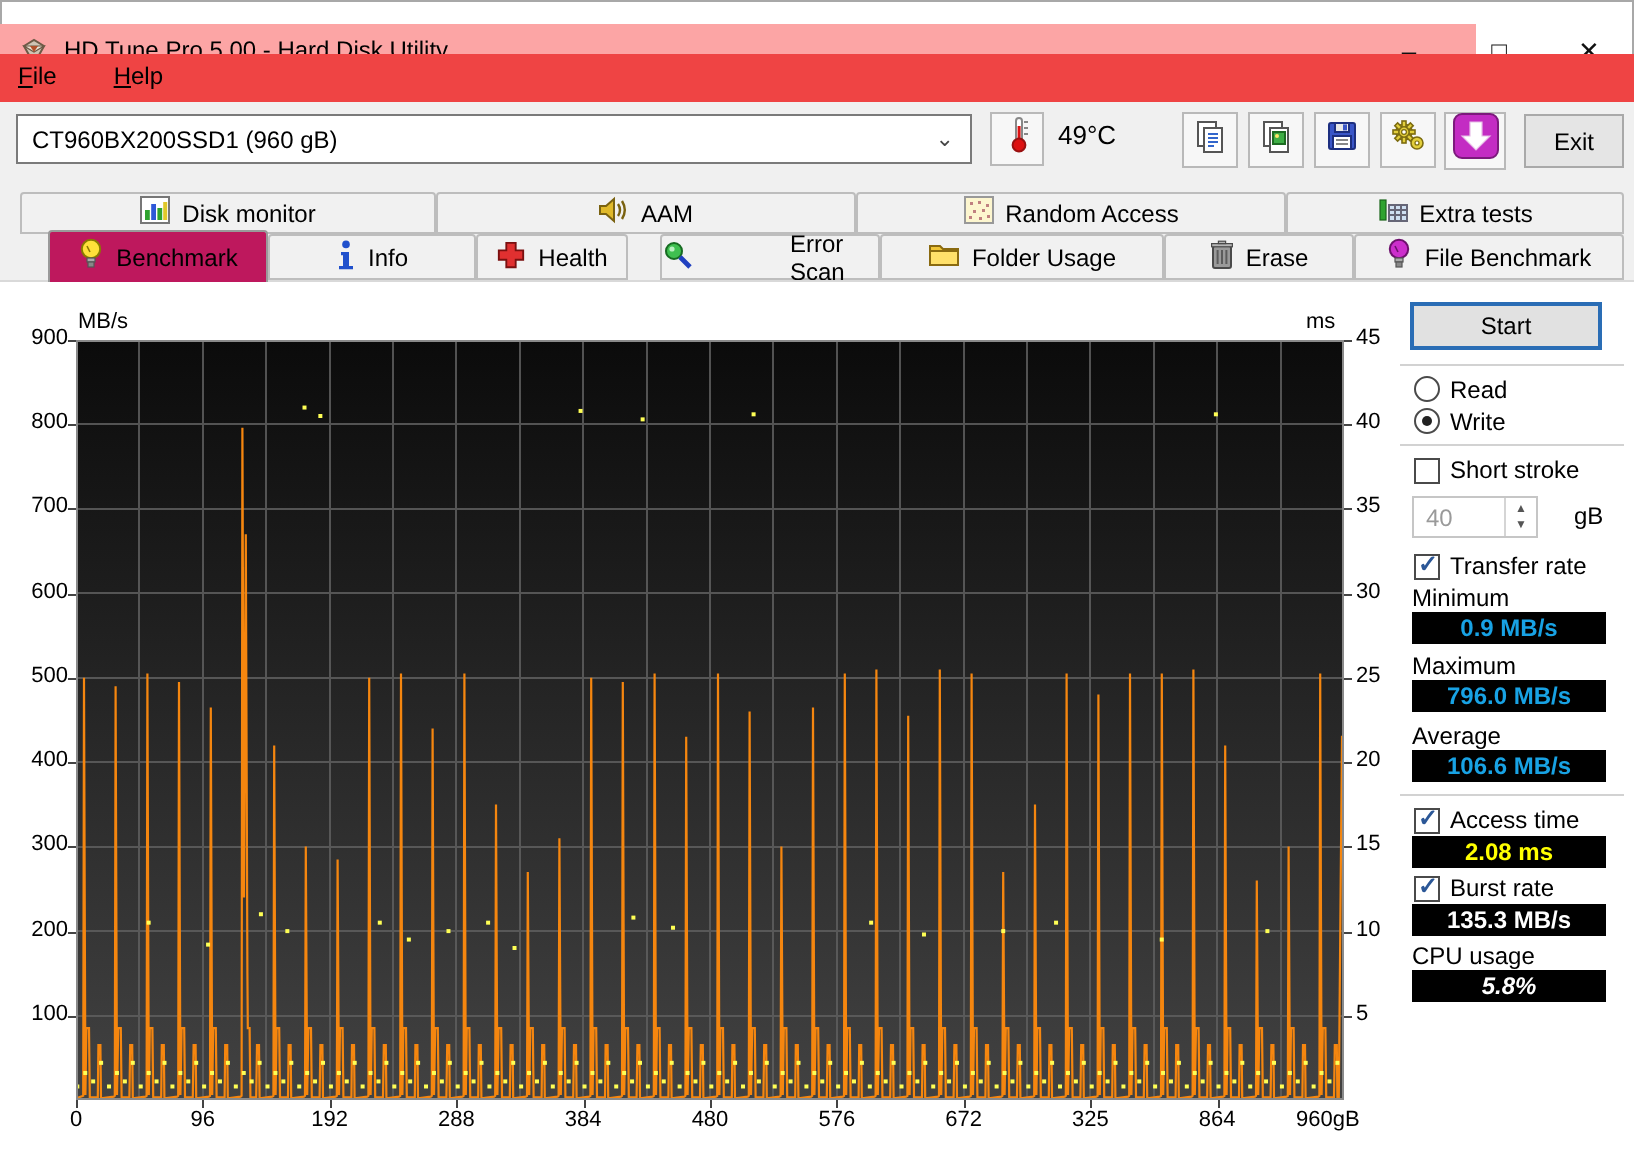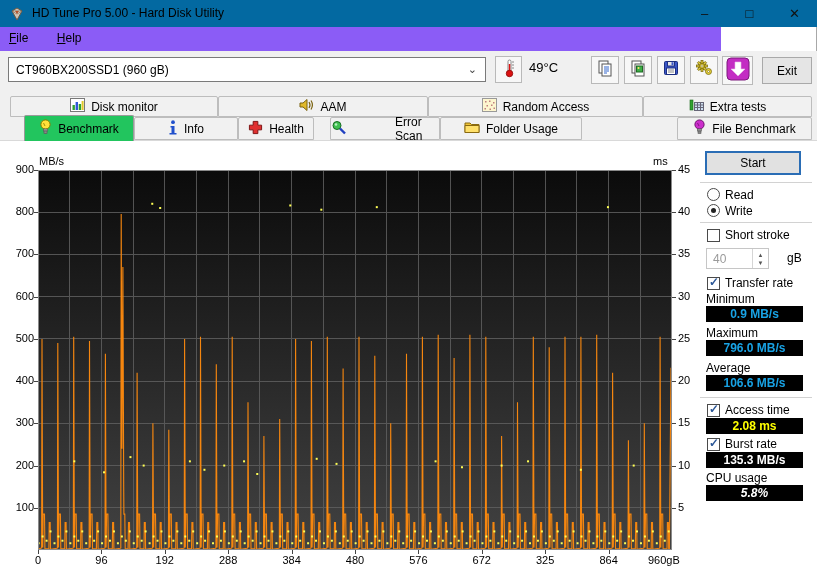--- a/index.html
+++ b/index.html
@@ -1,42 +1,42 @@
 <!DOCTYPE html>
 <html><head>
 <meta charset="utf-8">
 <style>
   html,body{margin:0;padding:0;background:#cfcfcf;font-family:"Liberation Sans",sans-serif;}
   #win{position:relative;width:817px;height:580px;background:#ffffff;overflow:hidden;
        box-shadow:inset 0 0 0 1px #a8a8a8;}
   .abs{position:absolute;}
   
-  .titlebar{position:absolute;left:0;top:0;width:817px;height:27px;background:#0369a1;}
+  .titlebar{position:absolute;left:0;top:12px;width:738px;height:27px;background:#fca5a5;}
   .title-text{position:absolute;left:32px;top:0;height:27px;line-height:27px;font-size:12px;color:#000;}
   .winbtn{position:absolute;top:0;width:45px;height:27px;display:flex;align-items:center;justify-content:center;
           font-size:13px;color:#111;}
   
-  .menubar{position:absolute;left:0;top:27px;width:721px;height:24px;background:#8b5cf6;}
+  .menubar{position:absolute;left:0;top:27px;width:817px;height:24px;background:#ef4444;}
   .menu-item{display:inline-block;padding:4px 9px;font-size:12px;color:#000;}
   .menu-item::first-letter{text-decoration:underline;}
   
   .toolbar{position:absolute;left:0;top:51px;width:817px;height:41px;background:#f0f0f0;border-bottom:1px solid #e2e2e2;}
   .drive-select{position:absolute;left:8px;top:6px;width:478px;height:25px;background:#fff;border:1px solid #7a7a7a;
           box-sizing:border-box;display:flex;align-items:center;font-size:12px;padding-left:7px;color:#000;}
   .drive-chevron{position:absolute;right:8px;top:5px;color:#444;font-size:11px;}
   .toolbtn{position:absolute;top:5px;width:28px;height:28px;border:1px solid #b9b9b9;background:#f7f7f7;
           box-sizing:border-box;display:flex;align-items:center;justify-content:center;}
   .exit-btn{position:absolute;left:762px;top:6px;width:50px;height:27px;background:#e5e5e5;border:1px solid #a9a9a9;
           box-sizing:border-box;display:flex;align-items:center;justify-content:center;font-size:12px;color:#000;}
   .temp-text{position:absolute;left:529px;top:9px;font-size:13px;font-weight:normal;color:#000;}
   
   .tabstrip{position:absolute;left:0;top:92px;width:817px;height:48px;background:#f0f0f0;}
   .tab{position:absolute;box-sizing:border-box;display:flex;align-items:center;justify-content:center;gap:6px;
        font-size:12px;color:#000;background:#f1f1f1;border:1px solid #bdbdbd;border-radius:2px 2px 0 0;}
-  .tab-active{background:#22c55e;border:1px solid #9a9a9a;border-bottom:none;z-index:3;}
+  .tab-active{background:#be185d;border:1px solid #9a9a9a;border-bottom:none;z-index:3;}
   .content{position:absolute;left:0;top:140px;width:817px;height:440px;background:#ffffff;border-top:1px solid #d9d9d9;}
   
   #chart-area{position:absolute;left:0;top:140px;width:700px;height:440px;}
   .axis-unit{position:absolute;font-size:11px;color:#000;}
   .tick-label{position:absolute;font-size:11px;color:#000;white-space:nowrap;}
   .tick-mark{position:absolute;background:#444;}
   
   .panel-sep{position:absolute;left:700px;width:112px;height:1px;background:#d2d2d2;}
   .start-btn{position:absolute;left:706px;top:152px;width:94px;height:22px;background:#e1e1e1;
        border:1px solid #2a6db5;box-shadow:0 0 0 1px #2a6db5;box-sizing:border-box;
@@ -265,20 +265,33 @@
       <span>Error Scan</span>
     </div>
     <div class="tab" style="left:440px;top:25px;width:142px;height:23px;">
       <span>
         <svg width="16" height="14" viewBox="0 0 16 14">
           <path d="M1 3 h5 l1.5 1.5 H15 V12.5 H1z" fill="#f0c536" stroke="#8a6a10"></path>
           <path d="M1 5.5 H15 V12.5 H1z" fill="#ffe06a" stroke="#8a6a10"></path>
         </svg>
       </span>
       <span>Folder Usage</span>
+    </div>
+    <div class="tab" style="left:582px;top:25px;width:95px;height:23px;">
+      <span>
+        <svg width="12" height="15" viewBox="0 0 12 15">
+          <rect x="1.5" y="3" width="9" height="11" rx="1" fill="#9a9a9a" stroke="#4a4a4a"></rect>
+          <rect x="0.8" y="1.8" width="10.4" height="1.6" fill="#b5b5b5" stroke="#4a4a4a" stroke-width="0.6"></rect>
+          <rect x="4.2" y="0.6" width="3.6" height="1.2" fill="#b5b5b5" stroke="#4a4a4a" stroke-width="0.6"></rect>
+          <line x1="3.8" y1="5" x2="3.8" y2="12" stroke="#5c5c5c"></line>
+            <line x1="6" y1="5" x2="6" y2="12" stroke="#5c5c5c"></line>
+            <line x1="8.2" y1="5" x2="8.2" y2="12" stroke="#5c5c5c"></line>
+        </svg>
+      </span>
+      <span>Erase</span>
     </div>
     <div class="tab" style="left:677px;top:25px;width:135px;height:23px;">
       <span>
         <svg width="13" height="16" viewBox="0 0 13 16">
           <circle cx="6.5" cy="5.5" r="4.6" fill="#cc2ecc" stroke="#6e106e"></circle>
           <line x1="4.5" y1="4" x2="6" y2="7" stroke="#6e106e" stroke-width="0.8"></line>
           <rect x="4.5" y="10" width="4" height="2" fill="#aaa" stroke="#555" stroke-width="0.6"></rect>
           <rect x="5" y="12" width="3" height="2.5" fill="#888" stroke="#555" stroke-width="0.6"></rect>
         </svg>
       </span>

